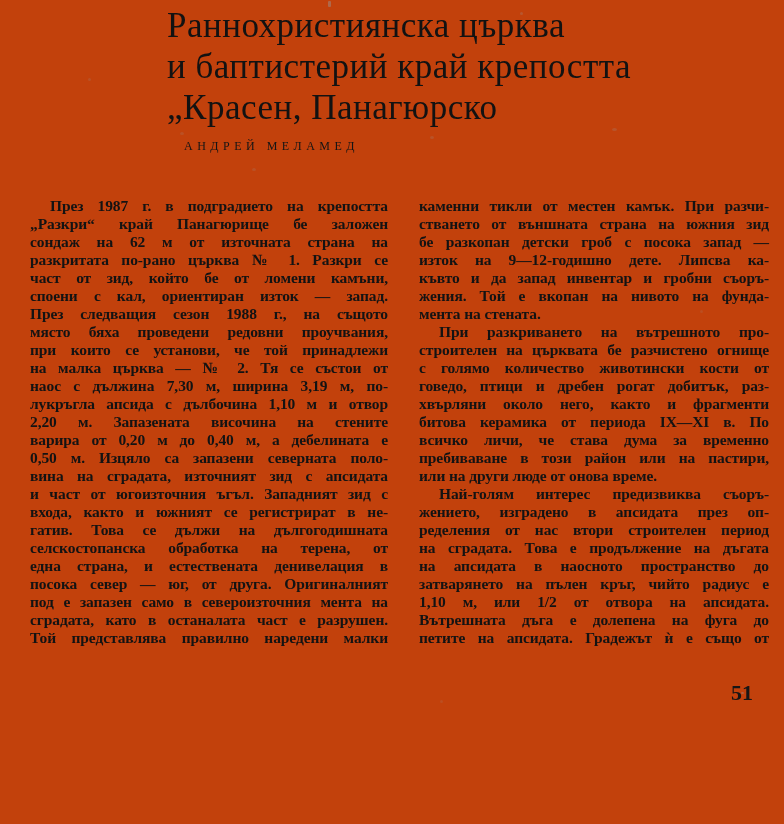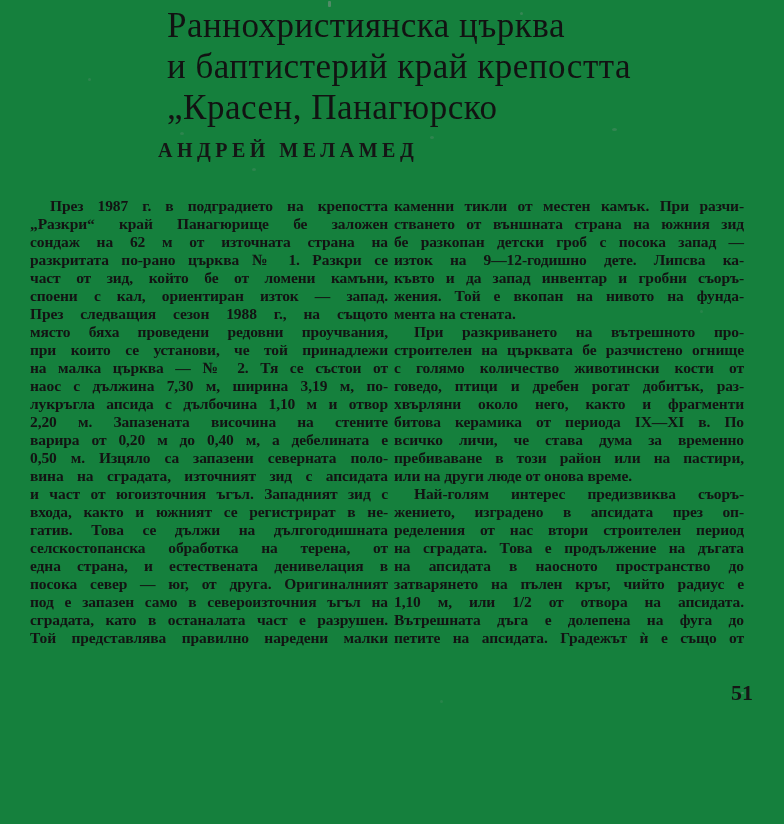--- a/index.html
+++ b/index.html
@@ -1,39 +1,39 @@
 <!DOCTYPE html>
 <html lang="bg"><head>
 <meta charset="utf-8">
 <style>
   html,body { margin:0; padding:0; background:#e8e8e8; }
   .page {
     position:relative;
     width:784px; height:824px;
     margin:0 auto;
-    background:#15803d;
+    background:#c2410c;
     color:#141414;
     font-family:"Liberation Serif","DejaVu Serif",serif;
     overflow:hidden;
   }
   .title {
     position:absolute; left:167px; top:5px;
     font-size:35px; line-height:41px;
     font-weight:500; letter-spacing:0.5px;
     color:#121212;
   }
   .title-line { white-space:nowrap; }
   .author {
-    position:absolute; left:158px; top:139px;
-    font-size:20px; font-weight:700; letter-spacing:4.5px;
+    position:absolute; left:184px; top:139px;
+    font-size:12px; font-weight:400; letter-spacing:4.5px;
     color:#151515; white-space:nowrap;
   }
   .columns {
     position:absolute; left:30px; top:197px;
-    display:flex; gap:6px;
+    display:flex; gap:31px;
   }
   .col { font-size:15.5px; line-height:18px; font-weight:700; color:#131313; }
   .col-left  { width:358px; }
   .col-right { width:350px; }
   .para { margin:0; }
   .line {
     text-align:justify;
     text-align-last:justify;
     letter-spacing:-0.1px;
   }
@@ -87,21 +87,21 @@
           <div class="line">2,20 м. Запазената височина на стените</div>
           <div class="line">варира от 0,20 м до 0,40 м, а дебелината е</div>
           <div class="line">0,50 м. Изцяло са запазени северната поло-</div>
           <div class="line">вина на сградата, източният зид с апсидата</div>
           <div class="line">и част от югоизточния ъгъл. Западният зид с</div>
           <div class="line">входа, както и южният се регистрират в не-</div>
           <div class="line">гатив. Това се дължи на дългогодишната</div>
           <div class="line">селскостопанска обработка на терена, от</div>
           <div class="line">една страна, и естествената денивелация в</div>
           <div class="line">посока север — юг, от друга. Оригиналният</div>
-          <div class="line">под е запазен само в североизточния ъгъл на</div>
+          <div class="line">под е запазен само в североизточния мента на</div>
           <div class="line">сградата, като в останалата част е разрушен.</div>
           <div class="line">Той представлява правилно наредени малки</div>
         </div>
       </div>
     <div class="col col-right" id="col-right">
         <div class="para">
           <div class="line">каменни тикли от местен камък. При разчи-</div>
           <div class="line">стването от външната страна на южния зид</div>
           <div class="line">бе разкопан детски гроб с посока запад —</div>
           <div class="line">изток на 9—12-годишно дете. Липсва ка-</div>

